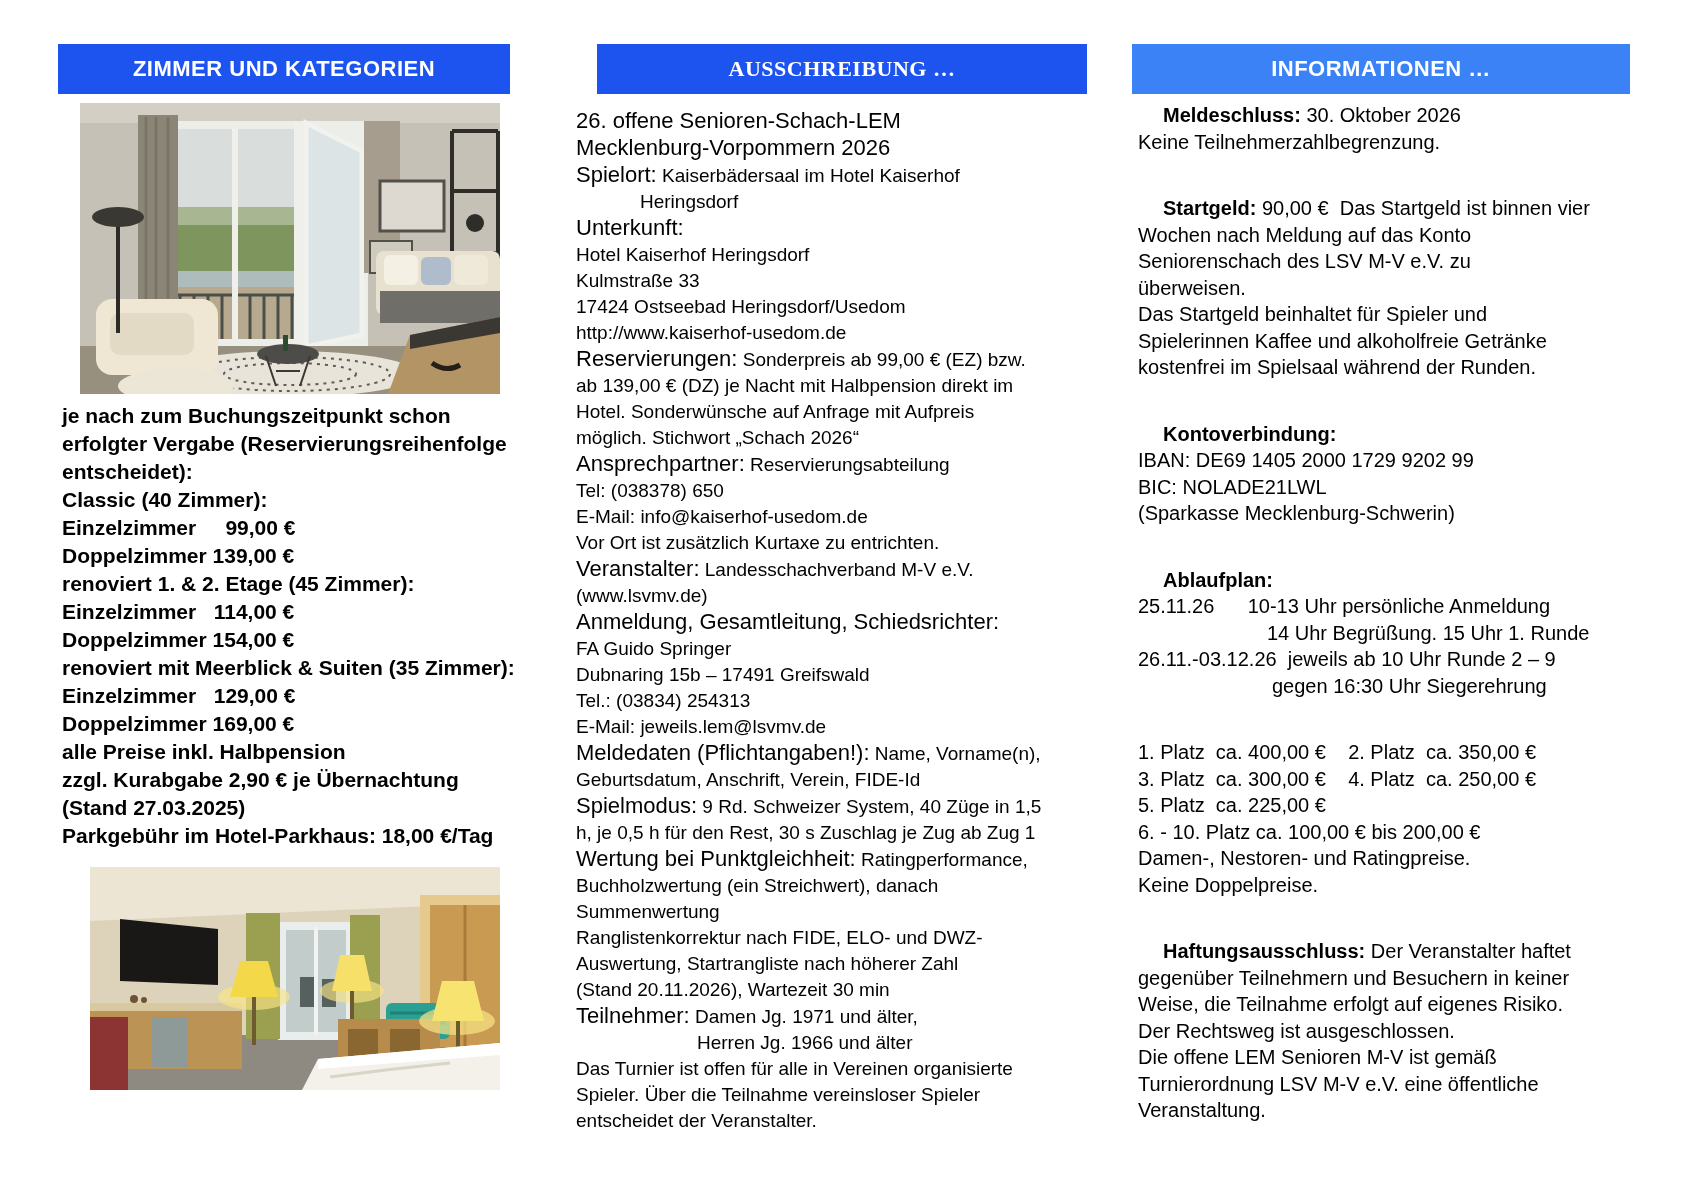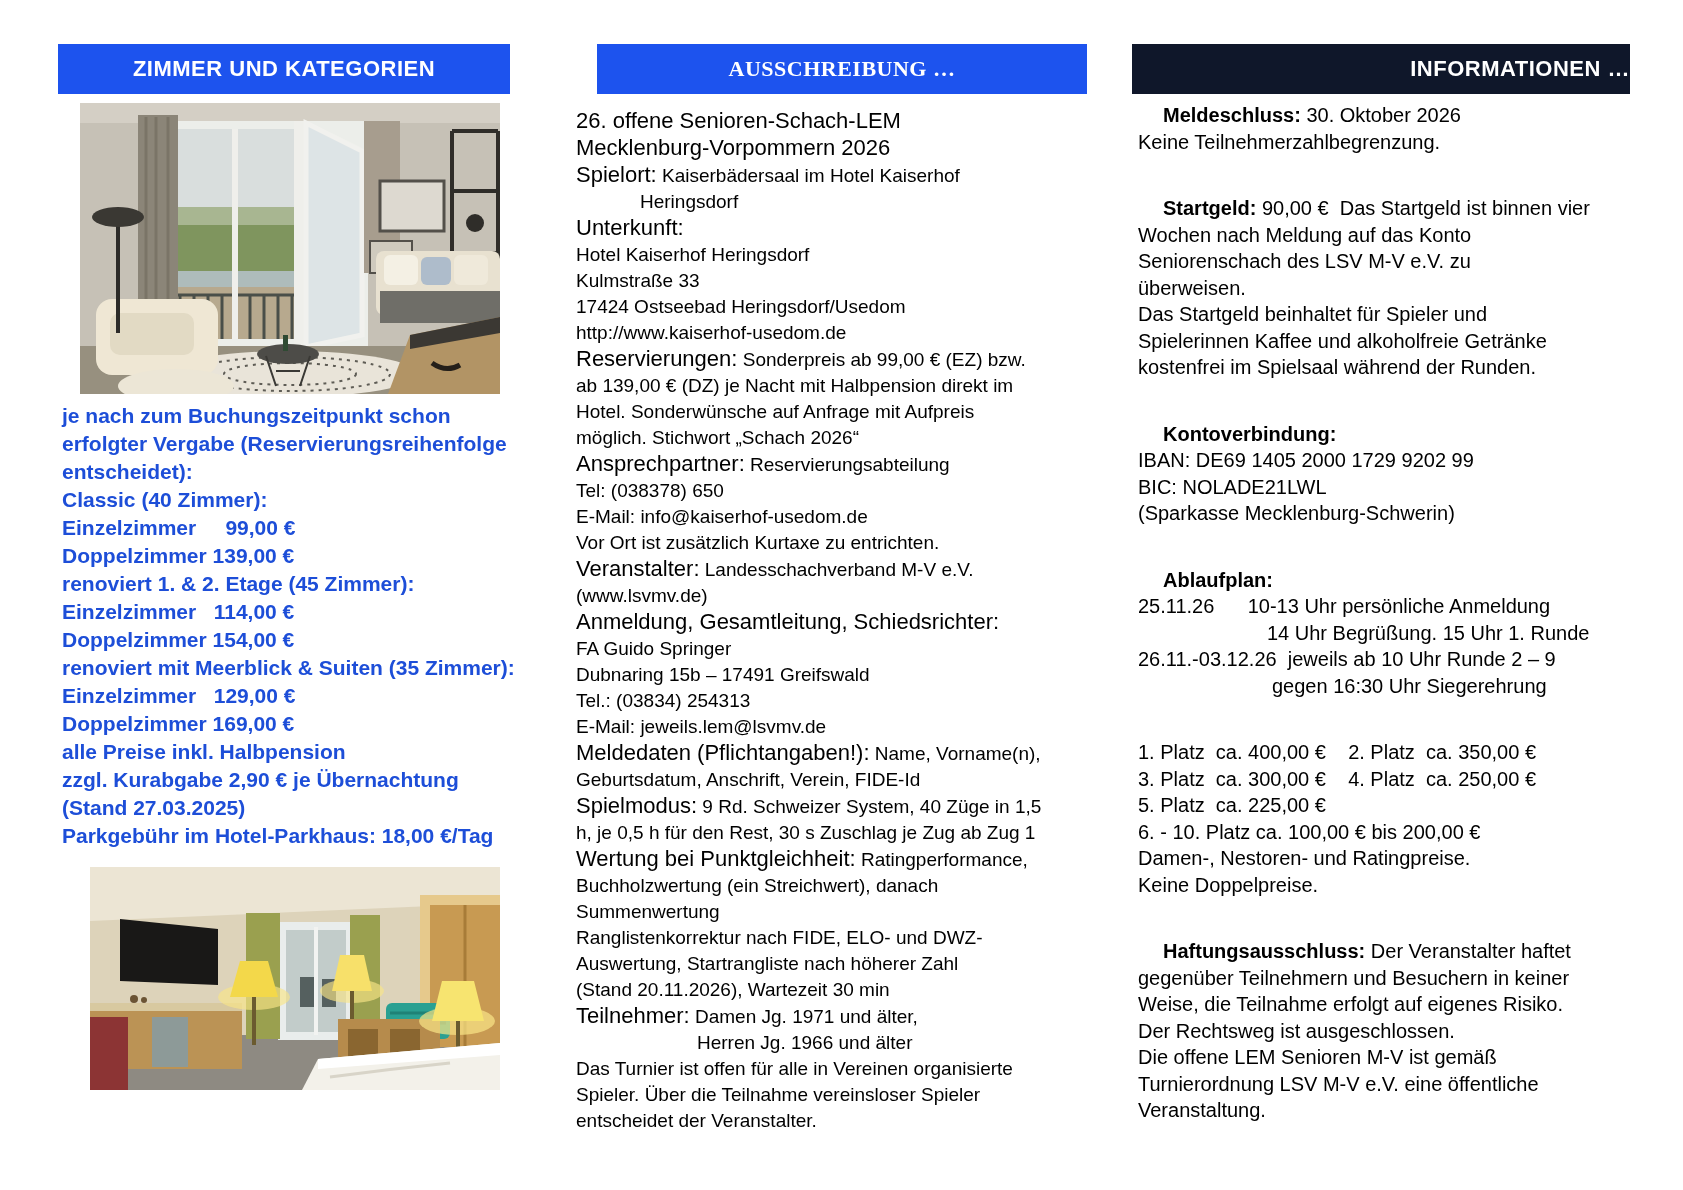--- a/index.html
+++ b/index.html
@@ -15,21 +15,21 @@
   #bar-ausschreibung { left:597px;  top:44px; width:490px; }
   #bar-informationen { left:1132px; top:44px; width:498px; }
 
   .photo { position:absolute; line-height:0; }
   #photo-living  { left:80px; top:103px; }
   #photo-bedroom { left:90px; top:867px; }
 
   .textblock { position:absolute; }
   #zimmer-lines {
     left:62px; top:402px; width:470px;
-    font-size:21px; font-weight:700; color:#1d4ed8; line-height:28px;
+    font-size:21px; font-weight:700; color:#000000; line-height:28px;
   }
   #ausschreibung-lines {
     left:576px; top:108px; width:490px;
     font-size:19px; color:#000000; line-height:26px;
   }
   #info-lines {
     left:1138px; top:102px; width:520px;
     font-size:20px; color:#000000; line-height:26.5px;
   }
   .z-line, .a-line, .i-line { white-space:pre; }
@@ -232,21 +232,21 @@
       <div class="a-line"><span>Ranglistenkorrektur nach FIDE, ELO- und DWZ-</span></div>
       <div class="a-line"><span>Auswertung, Startrangliste nach höherer Zahl</span></div>
       <div class="a-line"><span>(Stand 20.11.2026), Wartezeit 30 min</span></div>
       <div class="a-line"><span class="a-big">Teilnehmer:</span><span> Damen Jg. 1971 und älter,</span></div>
       <div class="a-line" style="padding-left: 121px;"><span>Herren Jg. 1966 und älter</span></div>
       <div class="a-line"><span>Das Turnier ist offen für alle in Vereinen organisierte</span></div>
       <div class="a-line"><span>Spieler. Über die Teilnahme vereinsloser Spieler</span></div>
       <div class="a-line"><span>entscheidet der Veranstalter.</span></div>
     </div>
 
-  <div class="bar" id="bar-informationen" style="background: #0f172a; color: rgb(255, 255, 255); justify-content: flex-end;">
+  <div class="bar" id="bar-informationen" style="background: #3b82f6; color: rgb(255, 255, 255);">
     <span>INFORMATIONEN …</span>
   </div>
   <div class="textblock" id="info-lines">
       <div class="i-line"><span class="i-bold">Meldeschluss:</span><span> 30. Oktober 2026</span></div>
       <div class="i-line"><span>Keine Teilnehmerzahlbegrenzung.</span></div>
       <div class="i-spacer"></div>
       <div class="i-line"><span class="i-bold">Startgeld:</span><span> 90,00 €  Das Startgeld ist binnen vier</span></div>
       <div class="i-line"><span>Wochen nach Meldung auf das Konto</span></div>
       <div class="i-line"><span>Seniorenschach des LSV M-V e.V. zu</span></div>
       <div class="i-line"><span>überweisen.</span></div>

